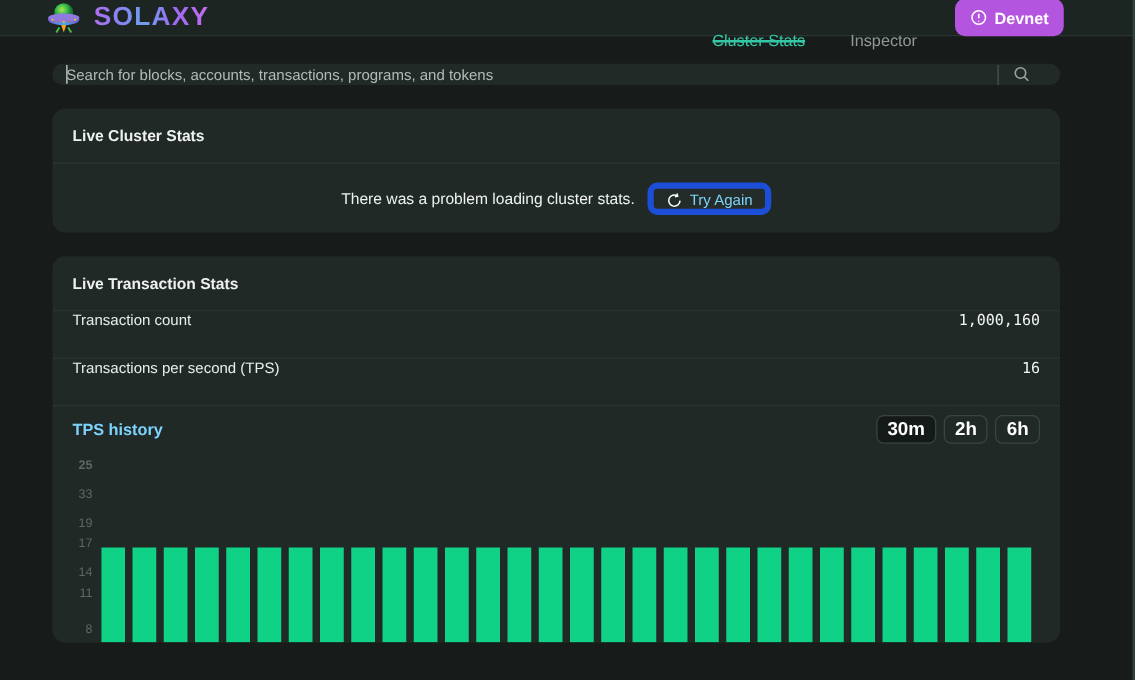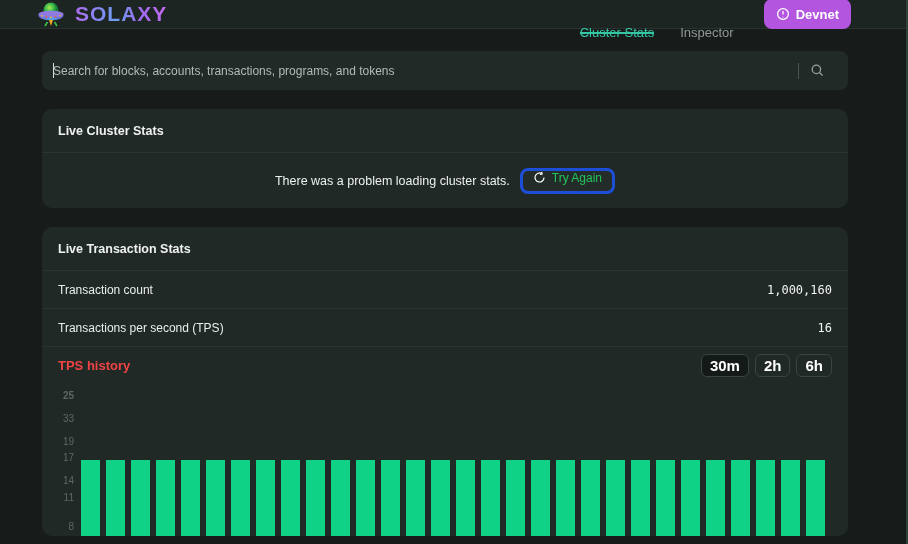--- a/index.html
+++ b/index.html
@@ -23,21 +23,21 @@
   .brand { display:flex; align-items:center; gap:9px; }
   .brand-text {
     font-size:21px;
     font-weight:800;
     letter-spacing:1px;
     background:linear-gradient(90deg,#b06ef0 0%,#7d8cf2 30%,#6fa0f0 45%,#9c6af0 70%,#c46cf2 100%);
     -webkit-background-clip:text;
     background-clip:text;
     color:transparent;
   }
-  .nav-tabs { margin-left:auto; display:flex; gap:26px; align-items:stretch;margin-top:32px; }
+  .nav-tabs { margin-left:auto; display:flex; gap:36px; align-items:stretch;margin-top:32px; }
   .tab {
     display:flex; align-items:center;
     font-size:13px; color:#8f9996;
     border-bottom:2px solid transparent;
     margin-bottom:-1px;
     cursor:pointer;
   }
   .tab.active { color:#35c7a5; border-bottom-color:#35c7a5; }
   .network-btn {
     margin:8px 0 8px 30px;
@@ -53,21 +53,21 @@
     font-family:"Liberation Sans", sans-serif;
     display:flex; align-items:center; gap:6px;
     cursor:pointer;
   }
 
   .container { margin:0 60px 0 42px; width:806px; }
 
   
   .search-bar {
     margin-top:22px;
-    height:39px;
+    height:17px;
     background:#222a27;
     border-radius:8px;
     display:flex;
     align-items:center;
     padding:0 23px 0 11px;
   }
   .caret { width:1px; height:15px; background:#d8dcda; margin-right:-1px; }
   .search-input {
     flex:1;
     background:transparent;
@@ -97,47 +97,47 @@
     border-bottom:1px solid #2c3431;
   }
   .error-body {
     height:55px;
     display:flex; align-items:center; justify-content:center;
     gap:10px;
     font-size:12.5px;
     color:#eef1f0;
   }
   .try-again-btn {
-    border:3px solid #1d4ed8;
+    border:5px solid #1d4ed8;
     background:#242c29;
-    color:#22c55e;
+    color:#7dd3fc;
     border-radius:8px;
     height:26px;
     padding:0 10px;
     font-size:12px;
     font-family:"Liberation Sans", sans-serif;
-    display:flex; align-items:flex-start; gap:6px;
+    display:flex; align-items:flex-end; gap:6px;
     cursor:pointer;
   }
 
   .stat-row {
-    display:flex; justify-content:space-between; align-items:center;
+    display:flex; justify-content:space-between; align-items:flex-start;
     padding:0 16px;
     height:38px;
     border-bottom:1px solid #2c3431;
   }
   .stat-label { font-size:12px; color:#e9edeb; }
   .stat-value { font-family:"DejaVu Sans Mono", monospace; font-size:12px; color:#f2f4f3; }
 
   .tps-row {
     display:flex; justify-content:space-between; align-items:center;
     padding:0 16px;
     height:37px;
   }
-  .tps-label { font-size:13px; font-weight:700; color:#ef4444; }
+  .tps-label { font-size:13px; font-weight:700; color:#7dd3fc; }
   .range-group { display:flex; gap:6px; }
   .range-btn {
     font-size:15px;
     font-weight:600;
     font-family:"Liberation Sans", sans-serif;
     color:#fff;
     background:transparent;
     border:1px solid #3c4441;
     border-radius:6px;
     height:23px;

